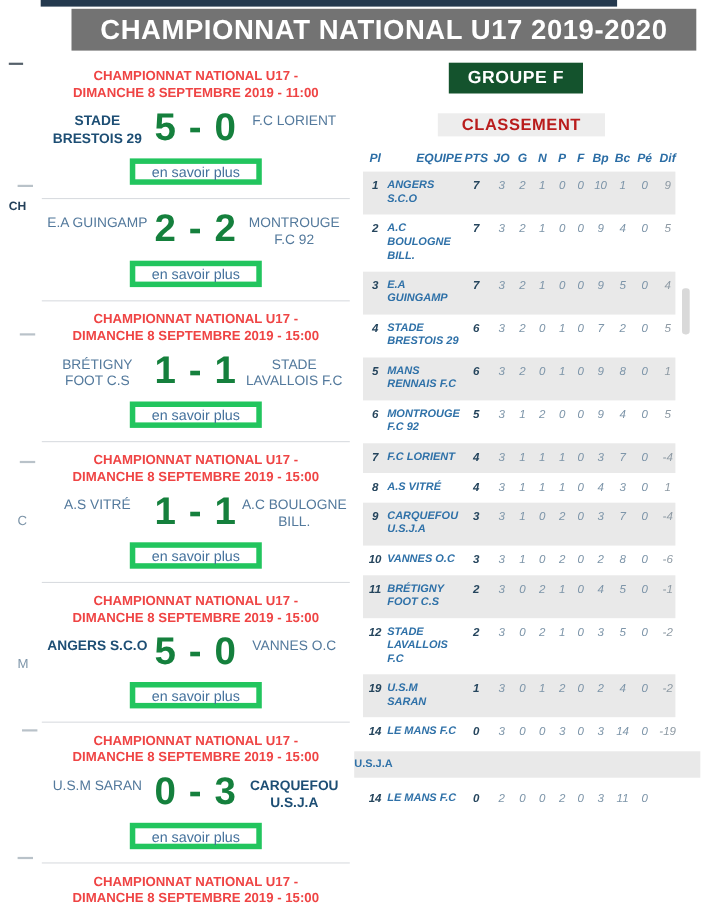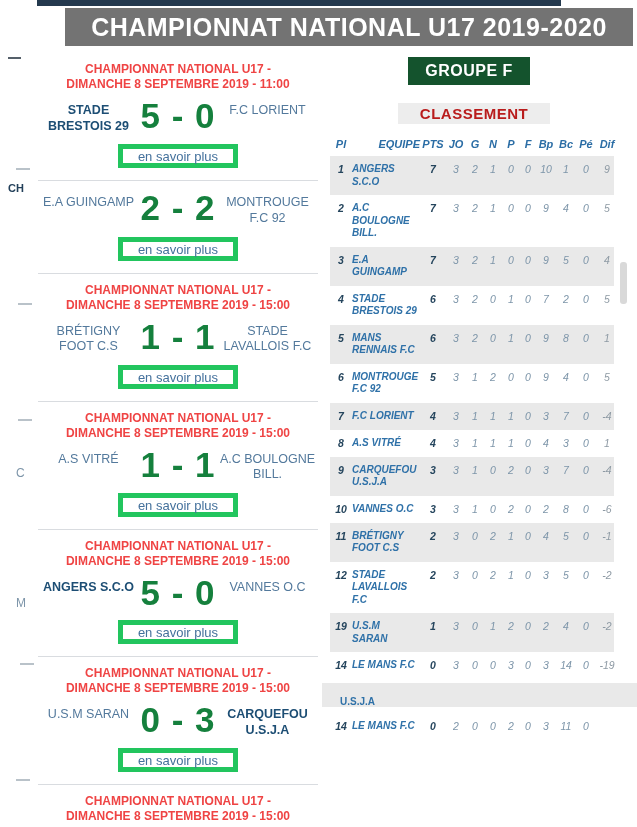--- a/index.html
+++ b/index.html
@@ -58,21 +58,21 @@
   .tbody .trow:nth-child(odd) { background:#e9e9e9; }
   .cell { font-size:10.5px; text-align:center; color:#7d95a9; line-height:1.25; }
   .c-pos { color:#25455d; font-weight:bold; text-align:center; }
   .c-team { color:#2f71a8; font-weight:bold; font-size:10px; text-align:left; padding-right:2px; }
   .c-pts { color:#25455d; font-weight:bold; }
   .c-dif { color:#8e9aa4; }
 
   
   .ghost-band {
     margin-left:-8px; margin-top:3px; width:315px; height:24px; background:#e9e9e9;
-    color:#2f71a8; font-weight:bold; font-size:10px; display:flex; align-items:flex-end; padding-left:18px;
+    color:#2f71a8; font-weight:bold; font-size:10px; display:flex; align-items:center; 
   }
   .ghost-rowwrap { margin-top:9px; }
   .ghost-rowwrap .trow { padding:4px 0; }
   .ghost-letter { position:absolute; color:#7d95a9; font-size:12px; }
   .ghost-letter.dark { color:#23405a; font-weight:bold; font-size:11px; }
   .ghost-dash { position:absolute; width:14px; height:2px; background:#b9c2c9; }
   .ghost-mark { position:absolute; left:8px; top:57px; width:13px; height:2px; background:#55606a; }
   .scroll-thumb { position:absolute; left:620px; top:262px; width:7px; height:42px; background:#d9d9d9; border-radius:3px; cursor:pointer; }
 </style>
 </head>

